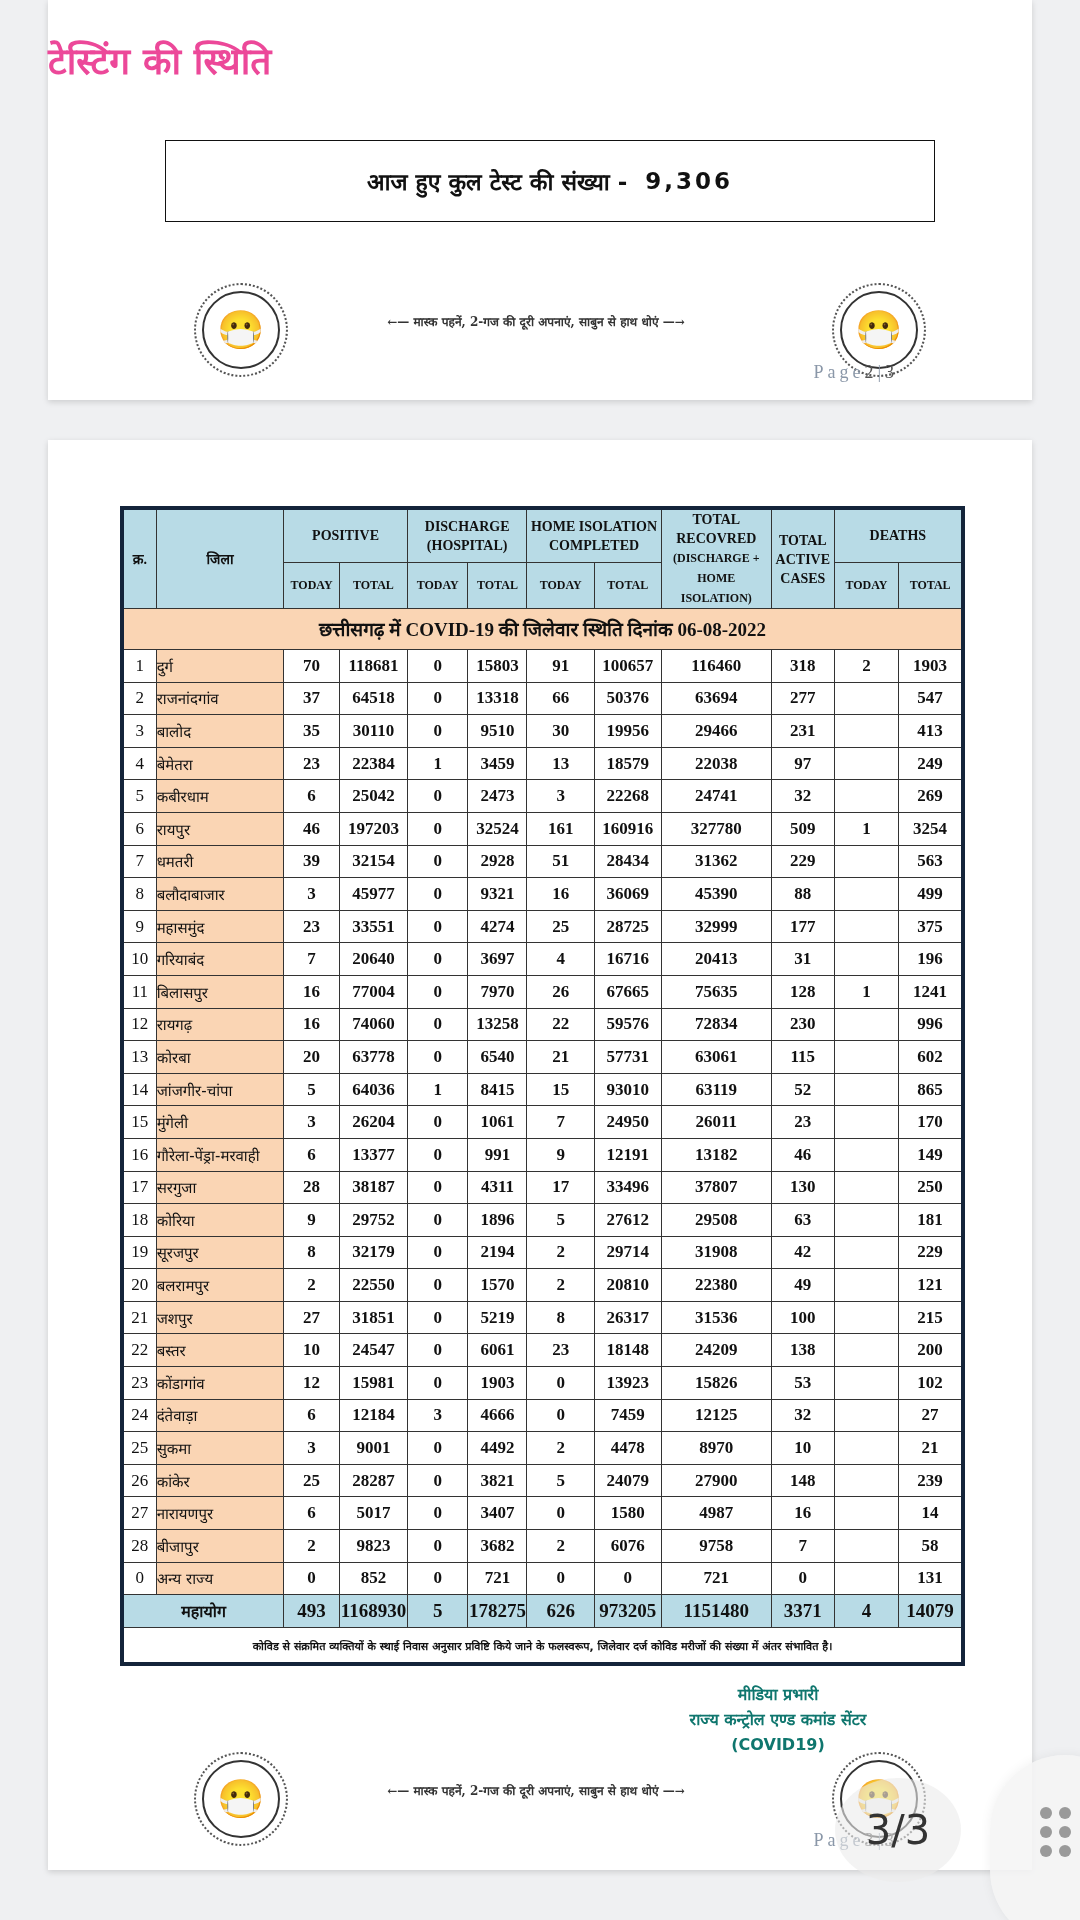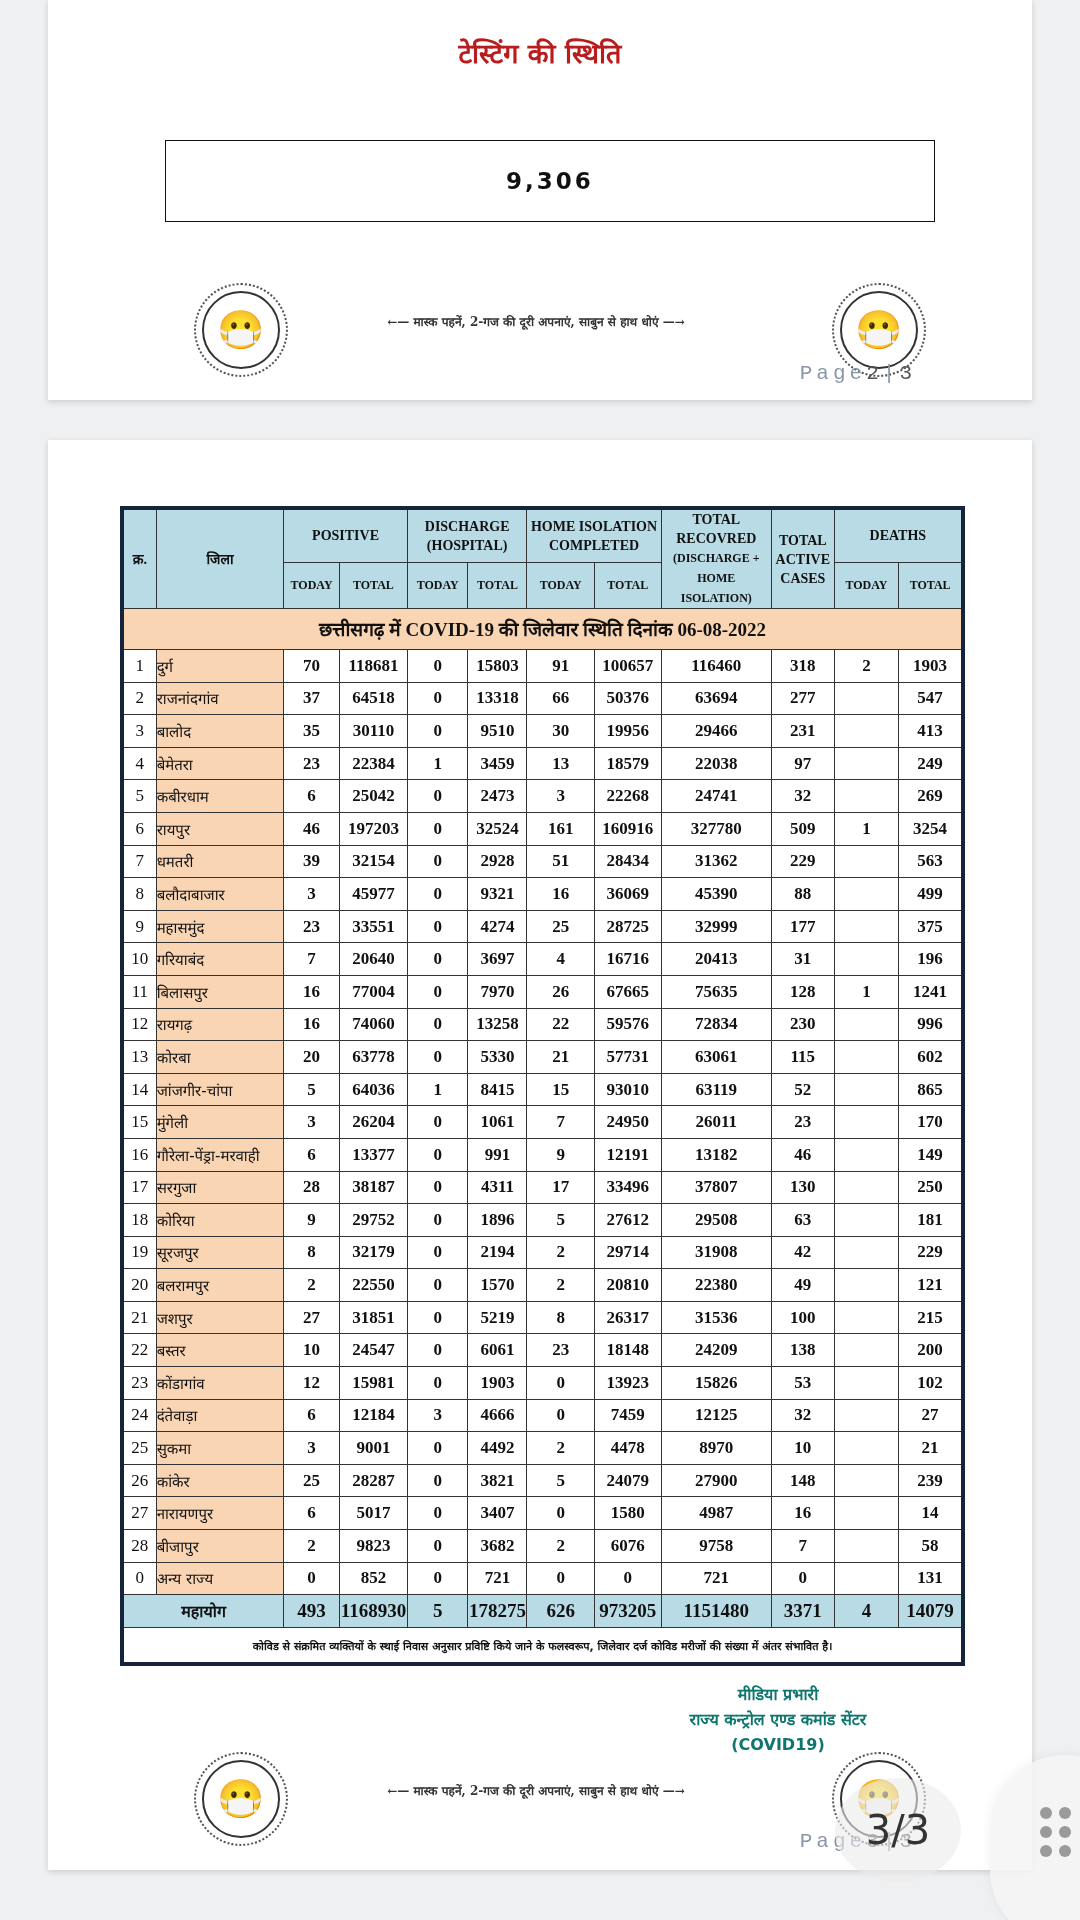--- a/index.html
+++ b/index.html
@@ -1,28 +1,28 @@
 <!DOCTYPE html>
 <html><head>
 <meta charset="utf-8">
 <style>
   html, body { margin:0; padding:0; }
   body { width:1080px; height:1920px; background:#eff0f2; position:relative; overflow:hidden; font-family:"Liberation Serif", serif; }
   .page { position:absolute; left:48px; width:984px; background:#fff; box-shadow:0 2px 6px rgba(0,0,0,0.15); }
   #page1 { top:0; height:400px; }
   #page2 { top:440px; height:1430px; }
-  .title1 { position:absolute; top:34px; left:0; width:100%; text-align:center; font-family:"DejaVu Sans", sans-serif; font-weight:bold; font-size:27px; color:#b91c1c; }
+  .title1 { position:absolute; top:34px; left:0; width:100%; font-family:"DejaVu Sans", sans-serif; font-weight:bold; font-size:37px; color:#ec4899; }
   .testbox { position:absolute; left:117px; top:140px; width:768px; height:80px; border:1.5px solid #111; display:flex; align-items:center; justify-content:center; font-family:"DejaVu Sans", sans-serif; font-weight:bold; font-size:23px; color:#111; gap:18px;}
   .testbox .num { letter-spacing:3px; }
   .footer-strip { position:absolute; left:98px; width:780px; height:90px; }
   .avatar { position:absolute; top:0; width:90px; height:90px; border-radius:50%; border:2px dotted #555; display:flex; align-items:center; justify-content:center; }
   .avatar .inner { width:74px; height:74px; border-radius:50%; border:2px solid #333; display:flex; align-items:center; justify-content:center; background:#fff;}
   .avatar .face { font-size:38px; line-height:1; }
   .slogan { position:absolute; left:100px; right:100px; top:30px; text-align:center; font-family:"DejaVu Serif", serif; font-weight:bold; font-size:12px; color:#333; white-space:nowrap; }
-  .pagenum { position:absolute; right:116px; font-family:Liberation Mono, monospace; font-size:21px; color:#8a97a8; letter-spacing:4px; }
+  .pagenum { position:absolute; right:134px; font-family:Liberation Serif, serif; font-size:18px; color:#8a97a8; letter-spacing:4px; }
   .pagenum b { color:#555; font-weight:normal; }
   
   table.dist { position:absolute; left:72px; top:66px; width:845px; border-collapse:collapse; border:4px solid #14243a; font-family:"Liberation Serif", serif; font-weight:bold; color:#111; }
   table.dist td, table.dist th { border:1px solid #333; text-align:center; padding:0; }
   .caption-row td { background:#fad5b4; height:40px; font-size:19px; }
   .hdr th { background:#b8dbe6; font-size:14px; font-weight:bold; line-height:19px; }
   .hdr1 th { height:48px; }
   .hdr2 th { height:42px; }
   .hdr th.sub { font-size:12px; }
   tbody.rows td { height:31.6px; font-size:17px; background:#fff; }
@@ -36,20 +36,21 @@
   .overlay-menu { position:absolute; left:990px; top:1755px; width:150px; height:190px; border-radius:75px; background:rgba(245,245,245,0.85); box-shadow:0 0 12px rgba(0,0,0,0.06); }
   .overlay-menu .dots { position:absolute; left:50px; top:52px; display:grid; grid-template-columns:12px 12px; gap:7px; }
   .overlay-menu .dots span { width:12px; height:12px; border-radius:50%; background:#9a9a9a; display:block; }
 </style>
 </head>
 <body>
 
 <div id="page1" class="page">
   <div class="title1">टेस्टिंग की स्थिति</div>
   <div class="testbox">
+    <span>आज हुए कुल टेस्ट की संख्या -</span>
     <span class="num">9,306</span>
   </div>
   <div class="footer-strip" style="top:283px;">
     <div class="avatar" style="left:48px;">
         <div class="inner">
           <span class="face">😷</span>
         </div>
       </div>
     <div class="slogan">←— मास्क पहनें, 2-गज की दूरी अपनाएं, साबुन से हाथ धोएं —→</div>
     <div class="avatar" style="right:0;">
@@ -260,21 +261,21 @@
           <td>230</td>
           <td></td>
           <td>996</td>
         </tr>
         <tr>
           <td class="sn">13</td>
           <td class="dname">कोरबा</td>
           <td>20</td>
           <td>63778</td>
           <td>0</td>
-          <td>5330</td>
+          <td>6540</td>
           <td>21</td>
           <td>57731</td>
           <td>63061</td>
           <td>115</td>
           <td></td>
           <td>602</td>
         </tr>
         <tr>
           <td class="sn">14</td>
           <td class="dname">जांजगीर-चांपा</td>

